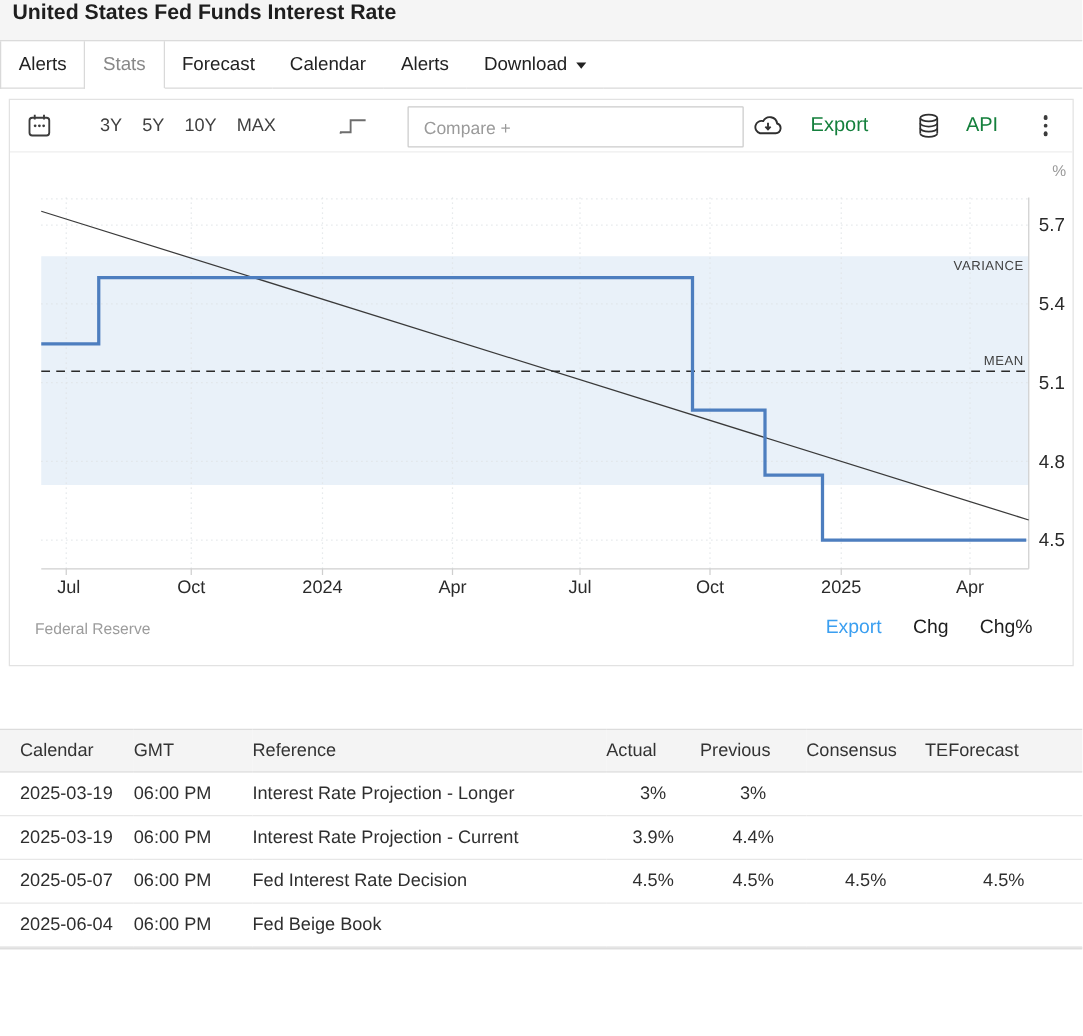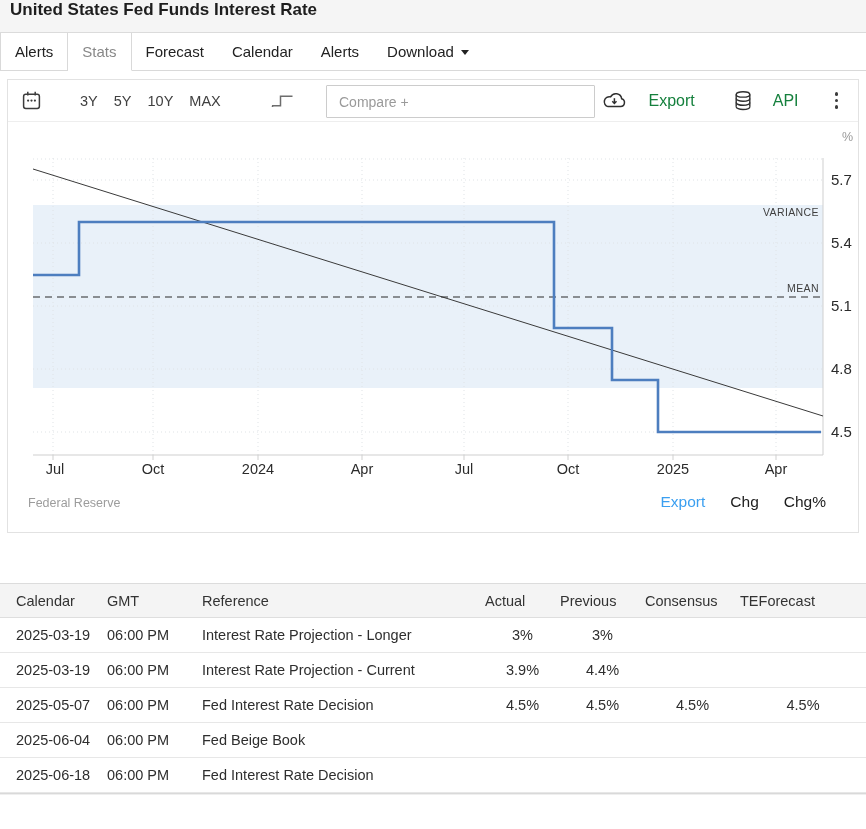--- a/index.html
+++ b/index.html
@@ -268,24 +268,15 @@
     </tr>
     <tr>
       <td class="c-date">2025-06-04</td>
       <td class="c-gmt">06:00 PM</td>
       <td class="c-ref">Fed Beige Book</td>
       <td class="c-num"></td>
       <td class="c-prev"></td>
       <td class="c-cons"></td>
       <td class="c-tef"></td>
     </tr>
-    <tr>
-      <td class="c-date">2025-06-18</td>
-      <td class="c-gmt">06:00 PM</td>
-      <td class="c-ref">Fed Interest Rate Decision</td>
-      <td class="c-num"></td>
-      <td class="c-prev"></td>
-      <td class="c-cons"></td>
-      <td class="c-tef"></td>
-    </tr>
   </tbody>
 </table>
 <div class="bottomstrip"></div>
 
 </body></html>

